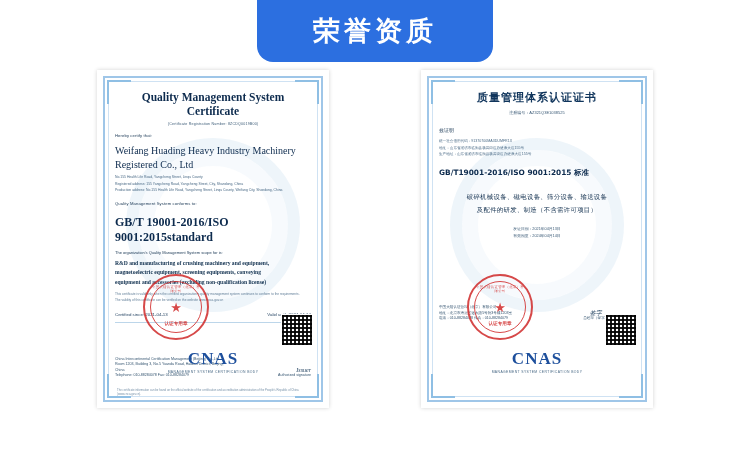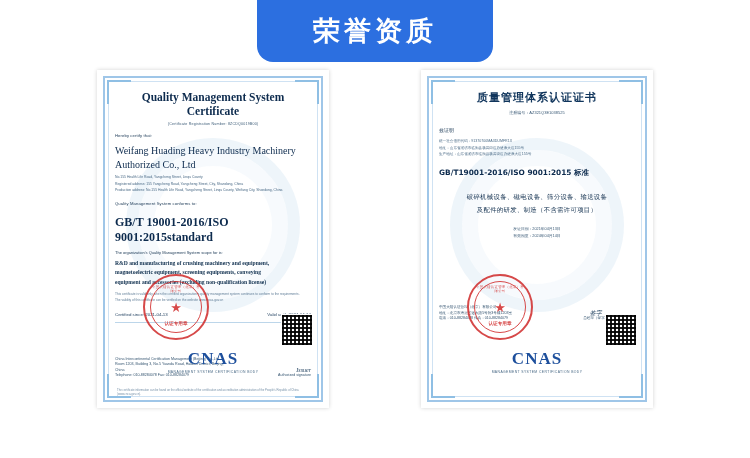--- a/index.html
+++ b/index.html
@@ -377,21 +377,21 @@
       <div class="watermark"></div>
 
       <div class="cert-body">
         <div class="en-title">Quality Management System</div>
         <div class="en-title">Certificate</div>
         <div class="en-subnum">(Certificate Registration Number: 8ZCDQ0019B00)</div>
 
         <div class="en-line">Hereby certify that:</div>
 
         <div class="en-company">Weifang Huading Heavy Industry Machinery</div>
-        <div class="en-company" style="margin-top:2px">Authorized Co., Ltd</div>
+        <div class="en-company" style="margin-top:2px">Registered Co., Ltd</div>
 
         <div class="en-small">No.155 Health Life Road, Yangcheng Street, Linqu County</div>
         <div class="en-small" style="margin-top:1px">Registered address:  155 Yangcheng Road, Yangcheng Street, City, Shandong, China</div>
         <div class="en-small" style="margin-top:1px">Production address:  No.155 Health Life Road, Yangcheng Street, Linqu County, Weifang City, Shandong, China</div>
 
         <div class="en-line">Quality Management System conforms to:</div>
         <div class="en-std">GB/T 19001-2016/ISO 9001:2015standard</div>
 
         <div class="en-scope-label">The organization's Quality Management System scope for is:</div>
         <div class="en-scope">R&amp;D and manufacturing of crushing machinery and equipment,</div>

